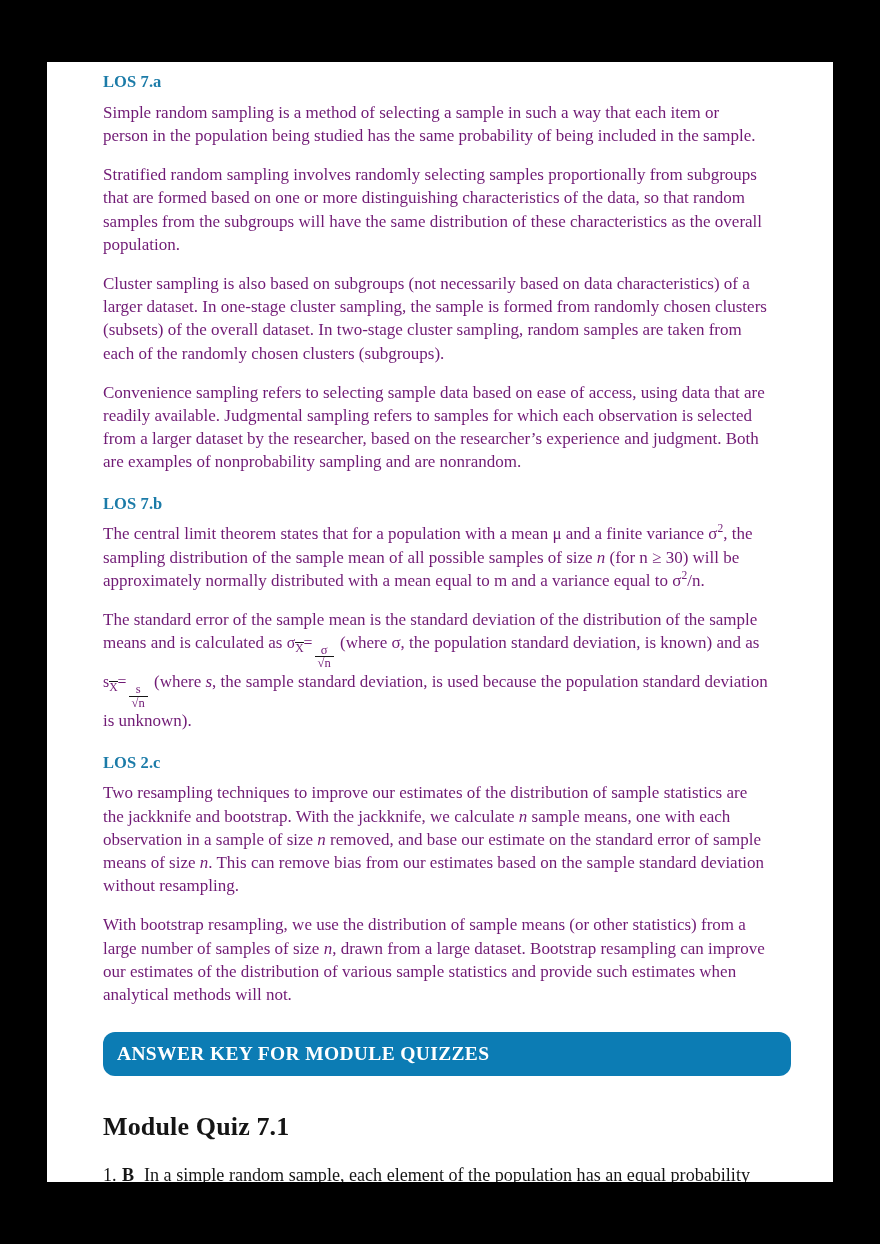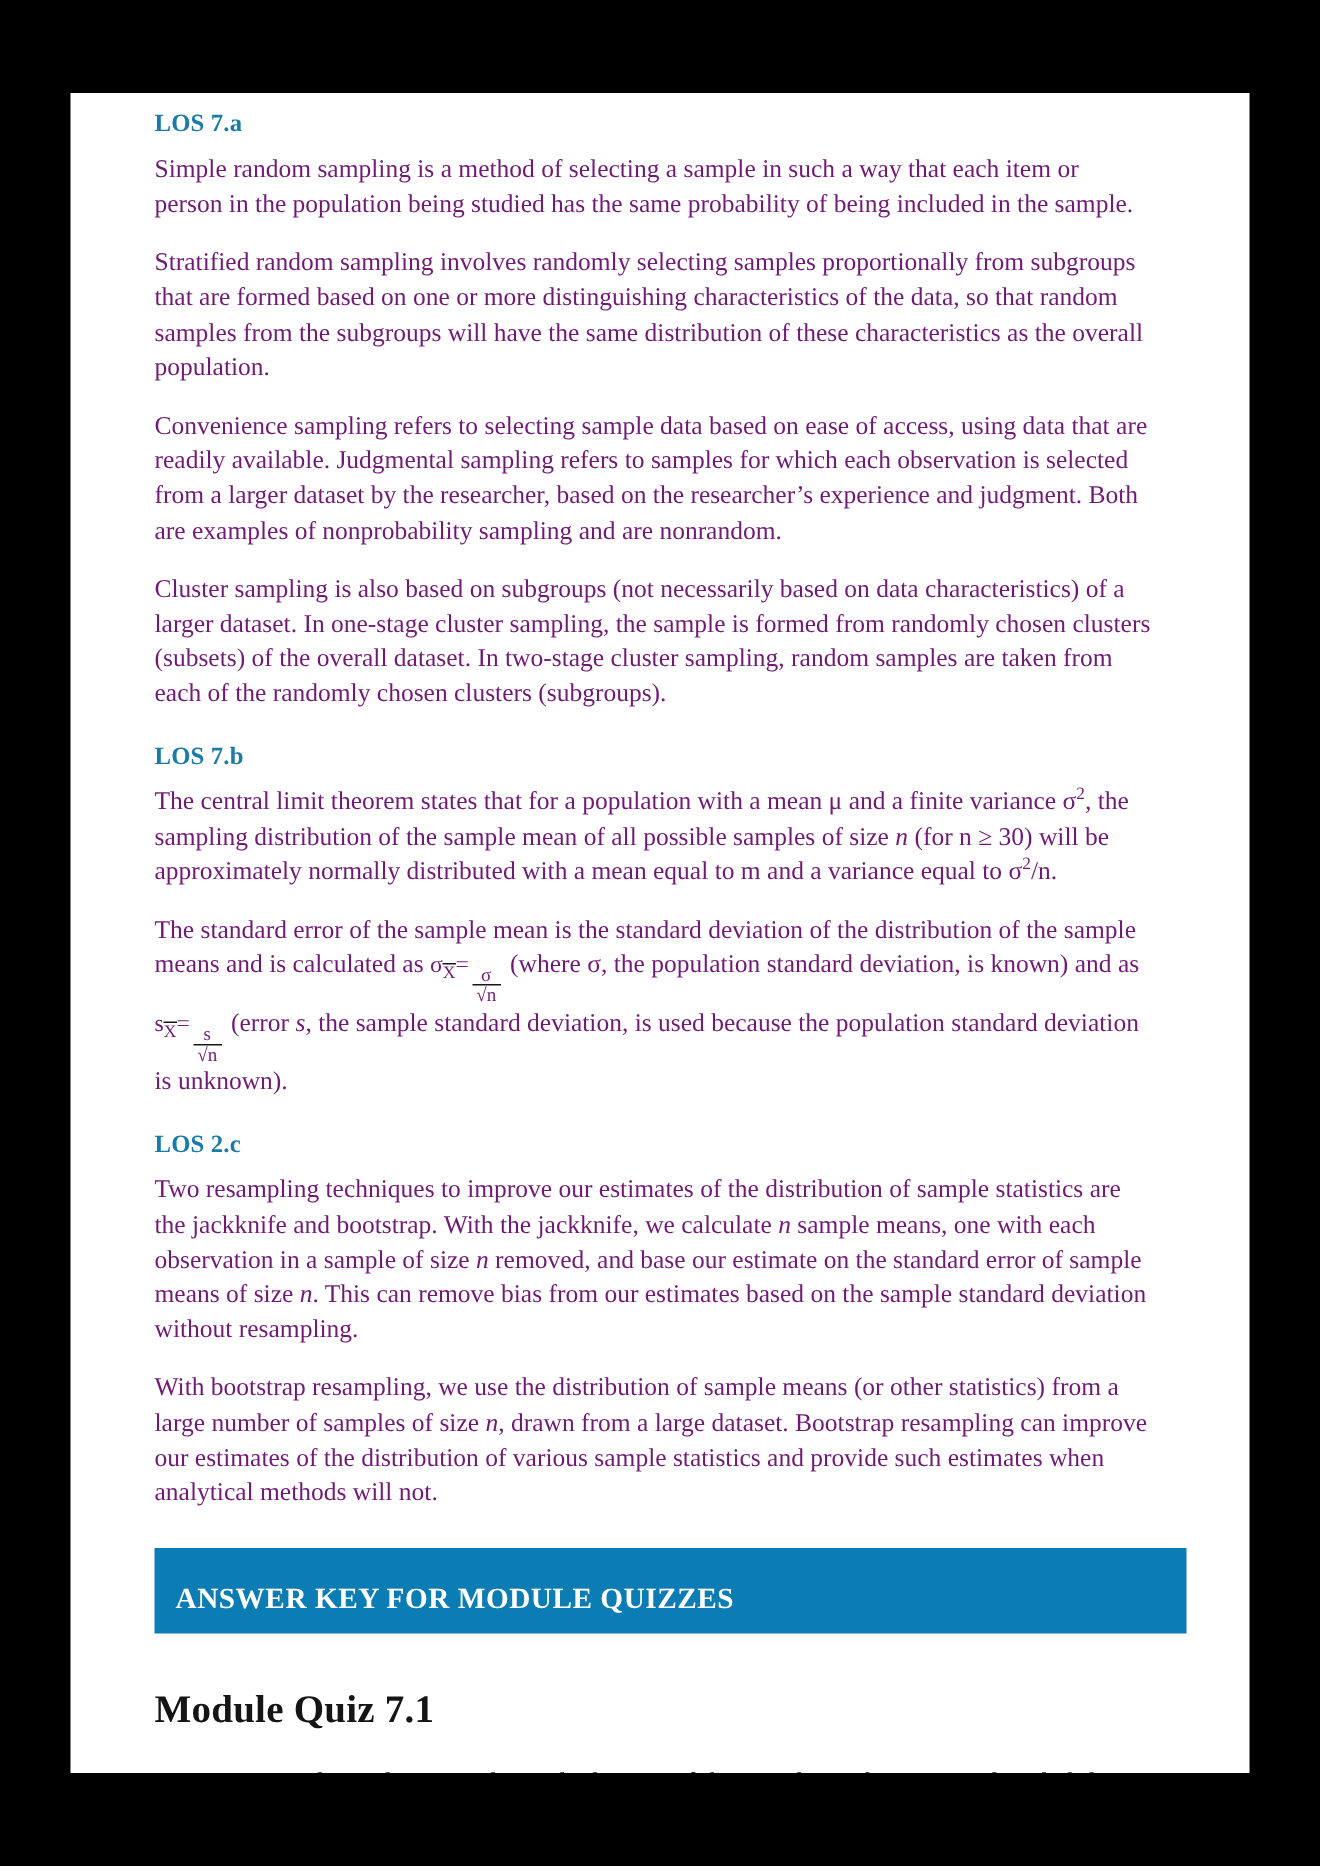--- a/index.html
+++ b/index.html
@@ -91,23 +91,24 @@
   .formula {
     white-space: nowrap;
     font-size: 0.93em;
   }
   .banner {
     background: #0c7cb4;
     color: #ffffff;
     font-weight: bold;
     font-size: 19.5px;
     letter-spacing: 0.35px;
-    padding: 24px 0 11px 14px;
+    padding: 11px 0 11px 14px;
     margin: 26px 42px 0 56px;
     box-sizing: border-box;
+    border-radius: 12px;
   }
   .quiz-title {
     font-weight: bold;
     font-size: 26px;
     color: #151515;
     margin: 26px 0 22px 0;
     letter-spacing: 0.15px;
   }
   .answer-item {
     display: flex;
@@ -131,34 +132,34 @@
 </head>
 <body>
 
 <div class="page">
   <div class="content">
 
     <div class="los-heading">LOS 7.a</div>
 
     <p class="body-text">Simple random sampling is a method of selecting a sample in such a way that each item or person in the population being studied has the same probability of being included in the sample.</p>
     <p class="body-text">Stratified random sampling involves randomly selecting samples proportionally from subgroups that are formed based on one or more distinguishing characteristics of the data, so that random samples from the subgroups will have the same distribution of these characteristics as the overall population.</p>
+    <p class="body-text">Cluster sampling is also based on subgroups (not necessarily based on data characteristics) of a larger dataset. In one-stage cluster sampling, the sample is formed from randomly chosen clusters (subsets) of the overall dataset. In two-stage cluster sampling, random samples are taken from each of the randomly chosen clusters (subgroups).</p>
     <p class="body-text">Convenience sampling refers to selecting sample data based on ease of access, using data that are readily available. Judgmental sampling refers to samples for which each observation is selected from a larger dataset by the researcher, based on the researcher’s experience and judgment. Both are examples of nonprobability sampling and are nonrandom.</p>
-    <p class="body-text">Cluster sampling is also based on subgroups (not necessarily based on data characteristics) of a larger dataset. In one-stage cluster sampling, the sample is formed from randomly chosen clusters (subsets) of the overall dataset. In two-stage cluster sampling, random samples are taken from each of the randomly chosen clusters (subgroups).</p>
 
     <div class="los-heading spaced">LOS 7.b</div>
 
     <p class="body-text"><span>The central limit theorem states that for a population with a mean μ and a finite variance σ</span><span class="sup">2</span><span>, the sampling distribution of the sample mean of all possible samples of size </span><i>n</i><span> (for n ≥ 30) will be approximately normally distributed with a mean equal to m and a variance equal to σ</span><span class="sup">2</span><span>/n.</span></p>
 
     <p class="body-text"><span>The standard error of the sample mean is the standard deviation of the distribution of the sample means and is calculated as </span><span class="formula"><span>σ</span><span class="sub-xbar"><span class="overline">X</span></span><span>=</span><span class="frac">
             <span class="num">σ</span>
             <span class="den"><span>√</span><span class="rad-body">n</span></span>
           </span></span><span> (where σ, the population standard deviation, is known) and as </span><span class="formula"><span>s</span><span class="sub-xbar"><span class="overline">X</span></span><span>=</span><span class="frac">
             <span class="num">s</span>
             <span class="den"><span>√</span><span class="rad-body">n</span></span>
-          </span></span><span> (error </span><i>s</i><span>, the sample standard deviation, is used because the population standard deviation is unknown).</span></p>
+          </span></span><span> (where </span><i>s</i><span>, the sample standard deviation, is used because the population standard deviation is unknown).</span></p>
 
     <div class="los-heading spaced">LOS 2.c</div>
 
     <p class="body-text"><span>Two resampling techniques to improve our estimates of the distribution of sample statistics are the jackknife and bootstrap. With the jackknife, we calculate </span><i>n</i><span> sample means, one with each observation in a sample of size </span><i>n</i><span> removed, and base our estimate on the standard error of sample means of size </span><i>n</i><span>. This can remove bias from our estimates based on the sample standard deviation without resampling.</span></p>
 
     <p class="body-text"><span>With bootstrap resampling, we use the distribution of sample means (or other statistics) from a large number of samples of size </span><i>n</i><span>, drawn from a large dataset. Bootstrap resampling can improve our estimates of the distribution of various sample statistics and provide such estimates when analytical methods will not.</span></p>
 
   </div>
 
   <div class="banner">ANSWER KEY FOR MODULE QUIZZES</div>

